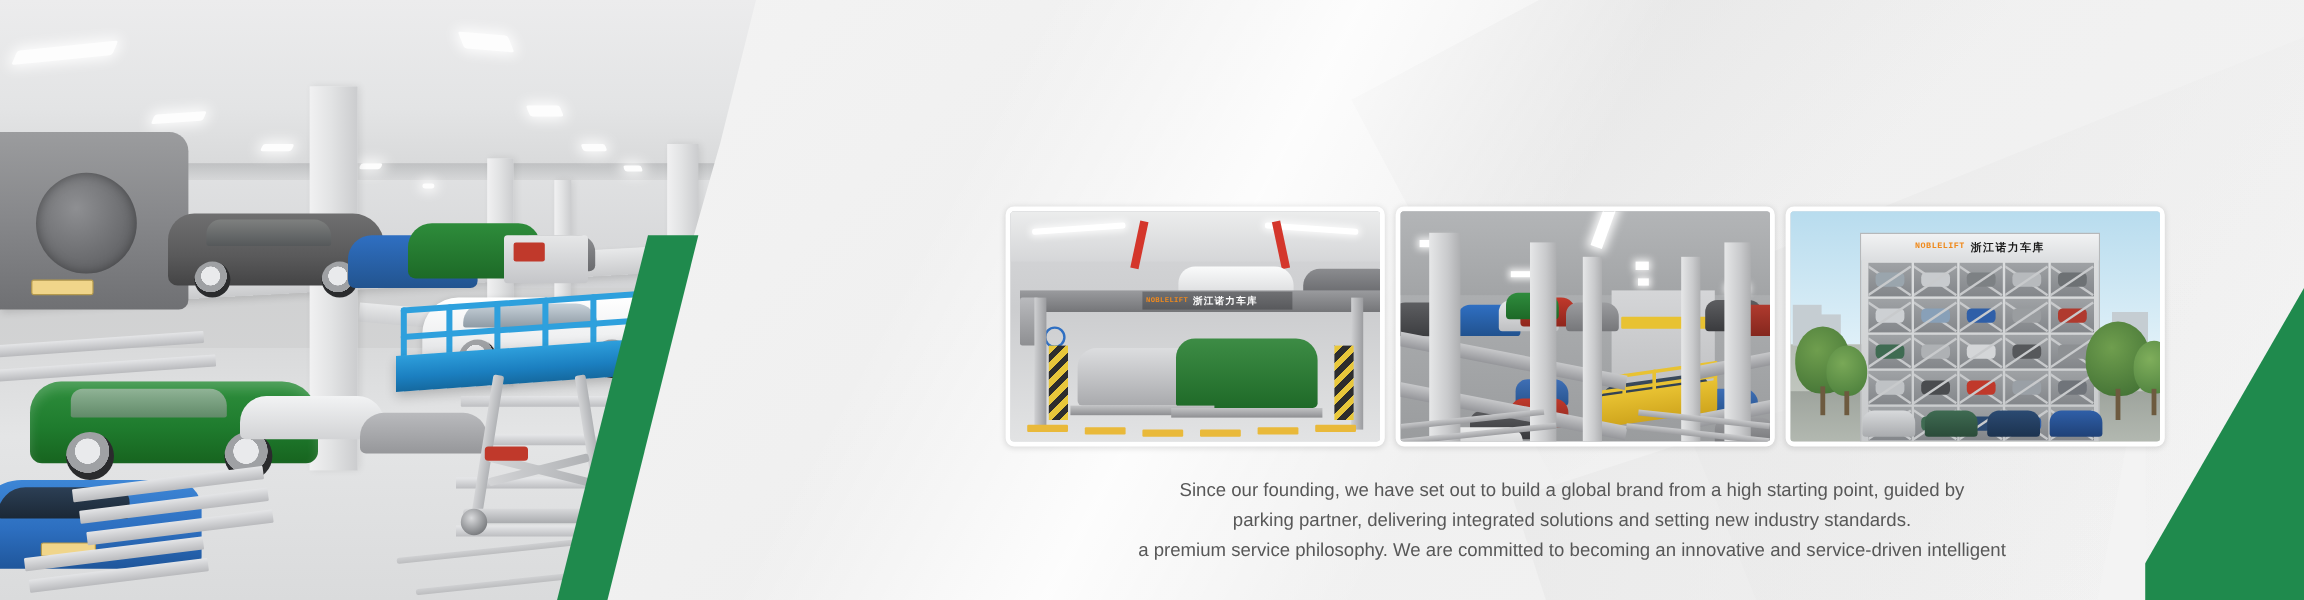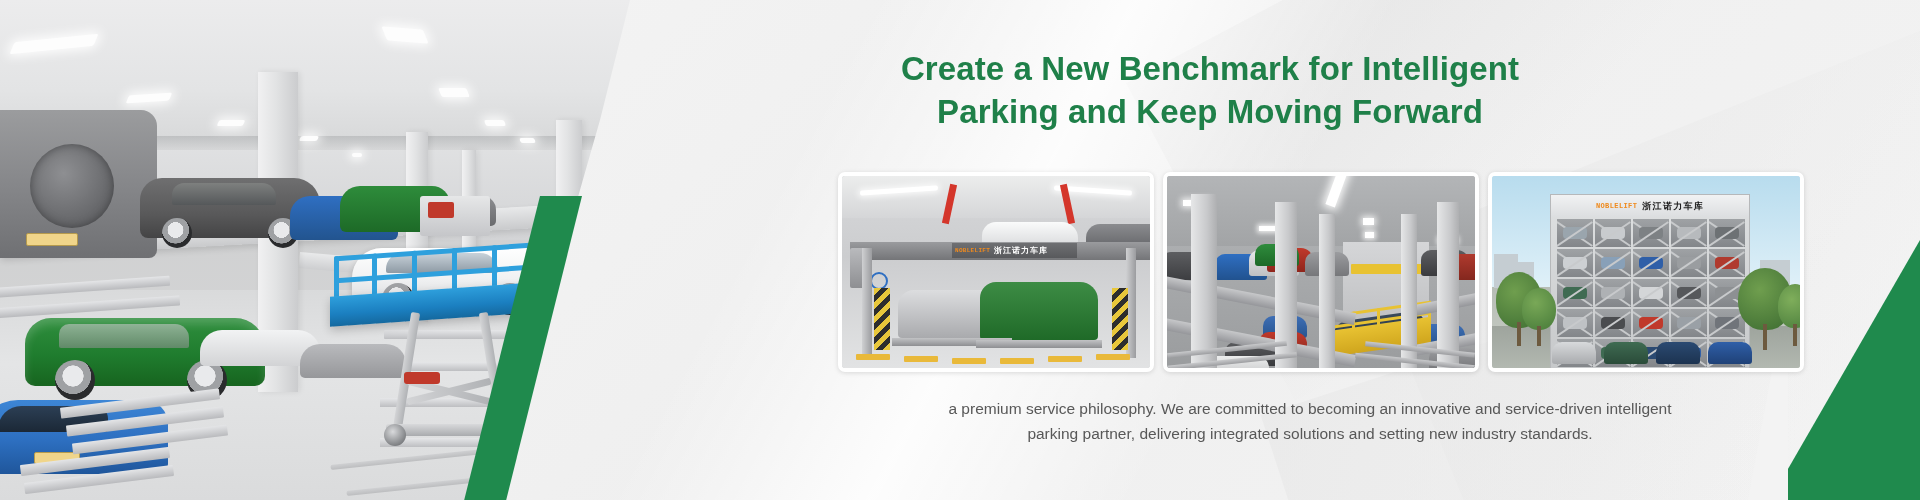--- a/index.html
+++ b/index.html
@@ -491,24 +491,20 @@
   <div class="panel"></div>
   <div class="panel-shade1"></div>
   <div class="panel-shade2"></div>
   <div class="panel-shade3"></div>
   <div class="panel-sheen1"></div>
 
   <div class="green-left"></div>
   <div class="green-right"></div>
   <div class="green-right-gap"></div>
 
-  <h1 class="headline">
-    <span class="ln">Create a New Benchmark for Intelligent</span>
-    <span class="ln">Parking and Keep Moving Forward</span>
-  </h1>
 
   <div class="thumbs">
 
     <div class="thumb t1">
       <div class="ph">
         <div class="ceil"></div>
         <span class="fl" style="left:18px; top:12px; width:78px; height:5px; transform:rotate(-4deg);"></span>
         <span class="fl" style="left:212px; top:12px; width:78px; height:5px; transform:rotate(4deg);"></span>
         <span class="red-h" style="left:104px; top:8px; transform:rotate(12deg);"></span>
         <span class="red-h" style="left:222px; top:8px; transform:rotate(-12deg);"></span>
@@ -713,17 +709,18 @@
         <span style="position:absolute; left:60px;  bottom:4px; width:44px; height:22px; background:linear-gradient(180deg,#d8dadc,#a9abae); border-radius:10px 10px 3px 3px;"></span>
         <span style="position:absolute; left:112px; bottom:4px; width:44px; height:22px; background:linear-gradient(180deg,#3f6b52,#2a4b39); border-radius:10px 10px 3px 3px;"></span>
         <span style="position:absolute; left:164px; bottom:4px; width:44px; height:22px; background:linear-gradient(180deg,#2b4a72,#1c3350); border-radius:10px 10px 3px 3px;"></span>
         <span style="position:absolute; left:216px; bottom:4px; width:44px; height:22px; background:linear-gradient(180deg,#2f5fa8,#1f4177); border-radius:10px 10px 3px 3px;"></span>
       </div>
     </div>
 
   </div>
 
   <div class="para">
+    <span class="pl">Since our founding, we have set out to build a global brand from a high starting point, guided by</span>
+    <span class="pl">parking partner, delivering integrated solutions and setting new industry standards.</span>
     <span class="pl">a premium service philosophy. We are committed to becoming an innovative and service-driven intelligent</span>
-    <span class="pl">parking partner, delivering integrated solutions and setting new industry standards.</span>
   </div>
 
 </div>
 
 </body></html>

